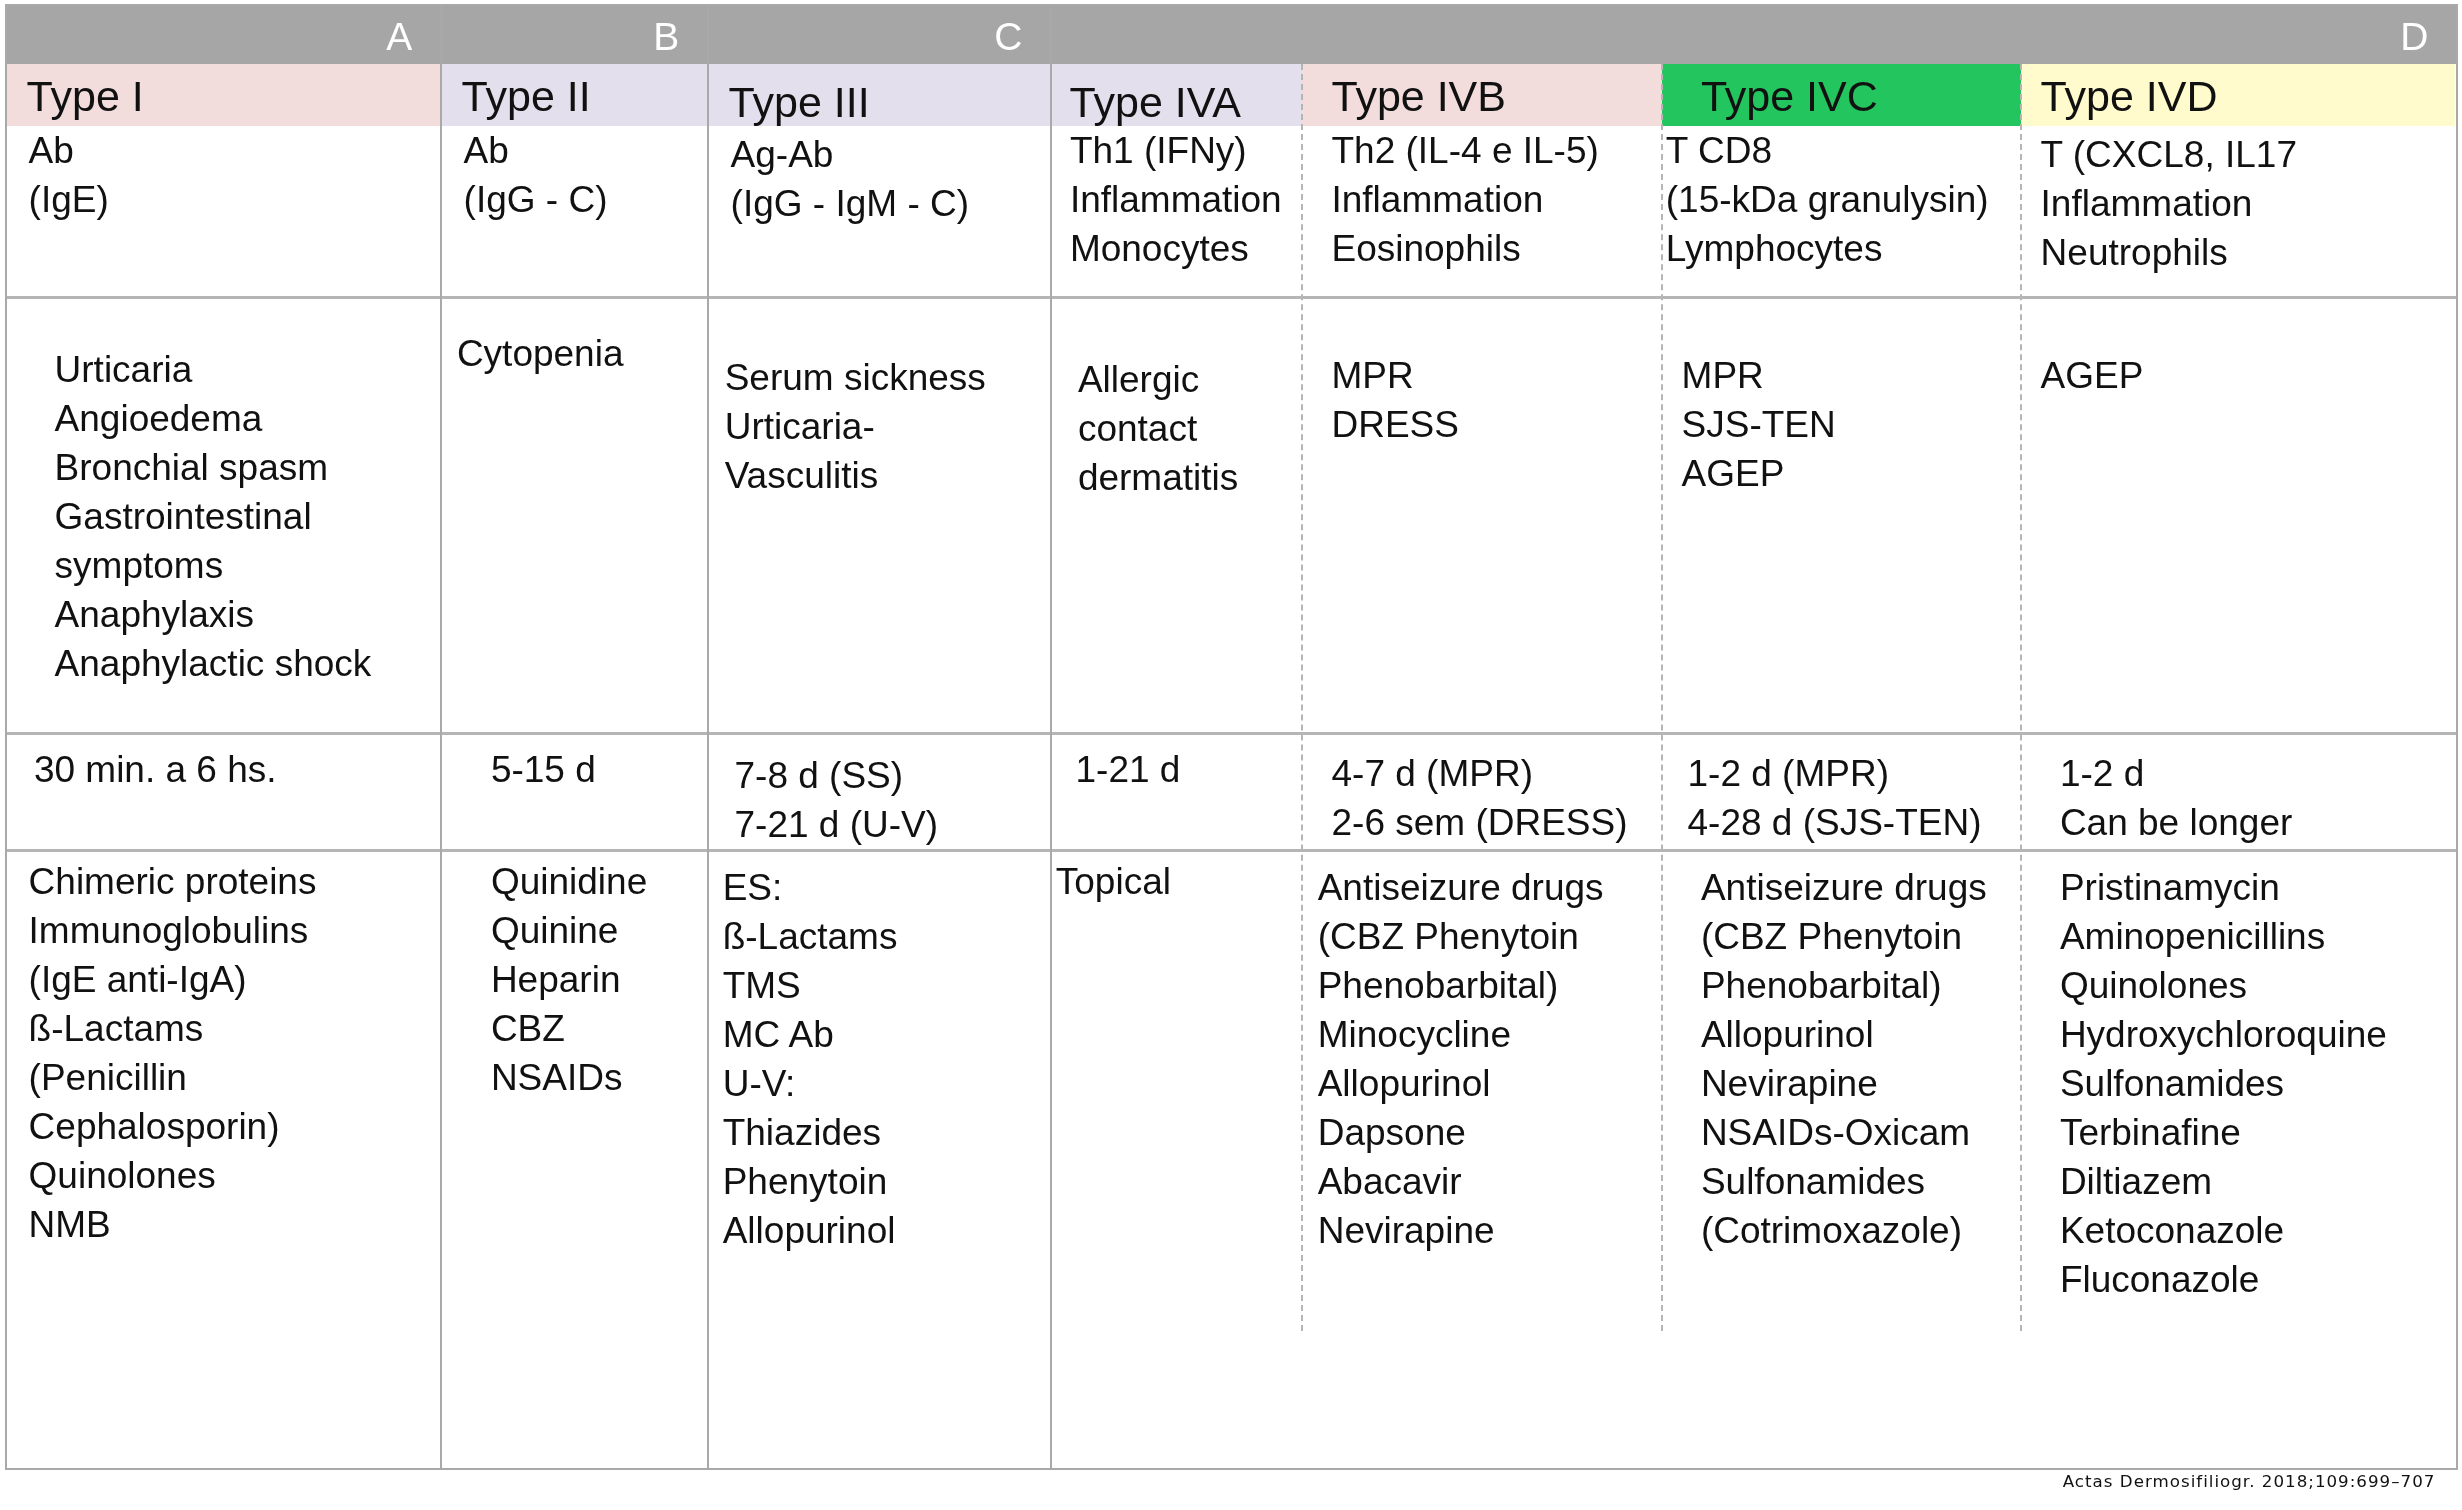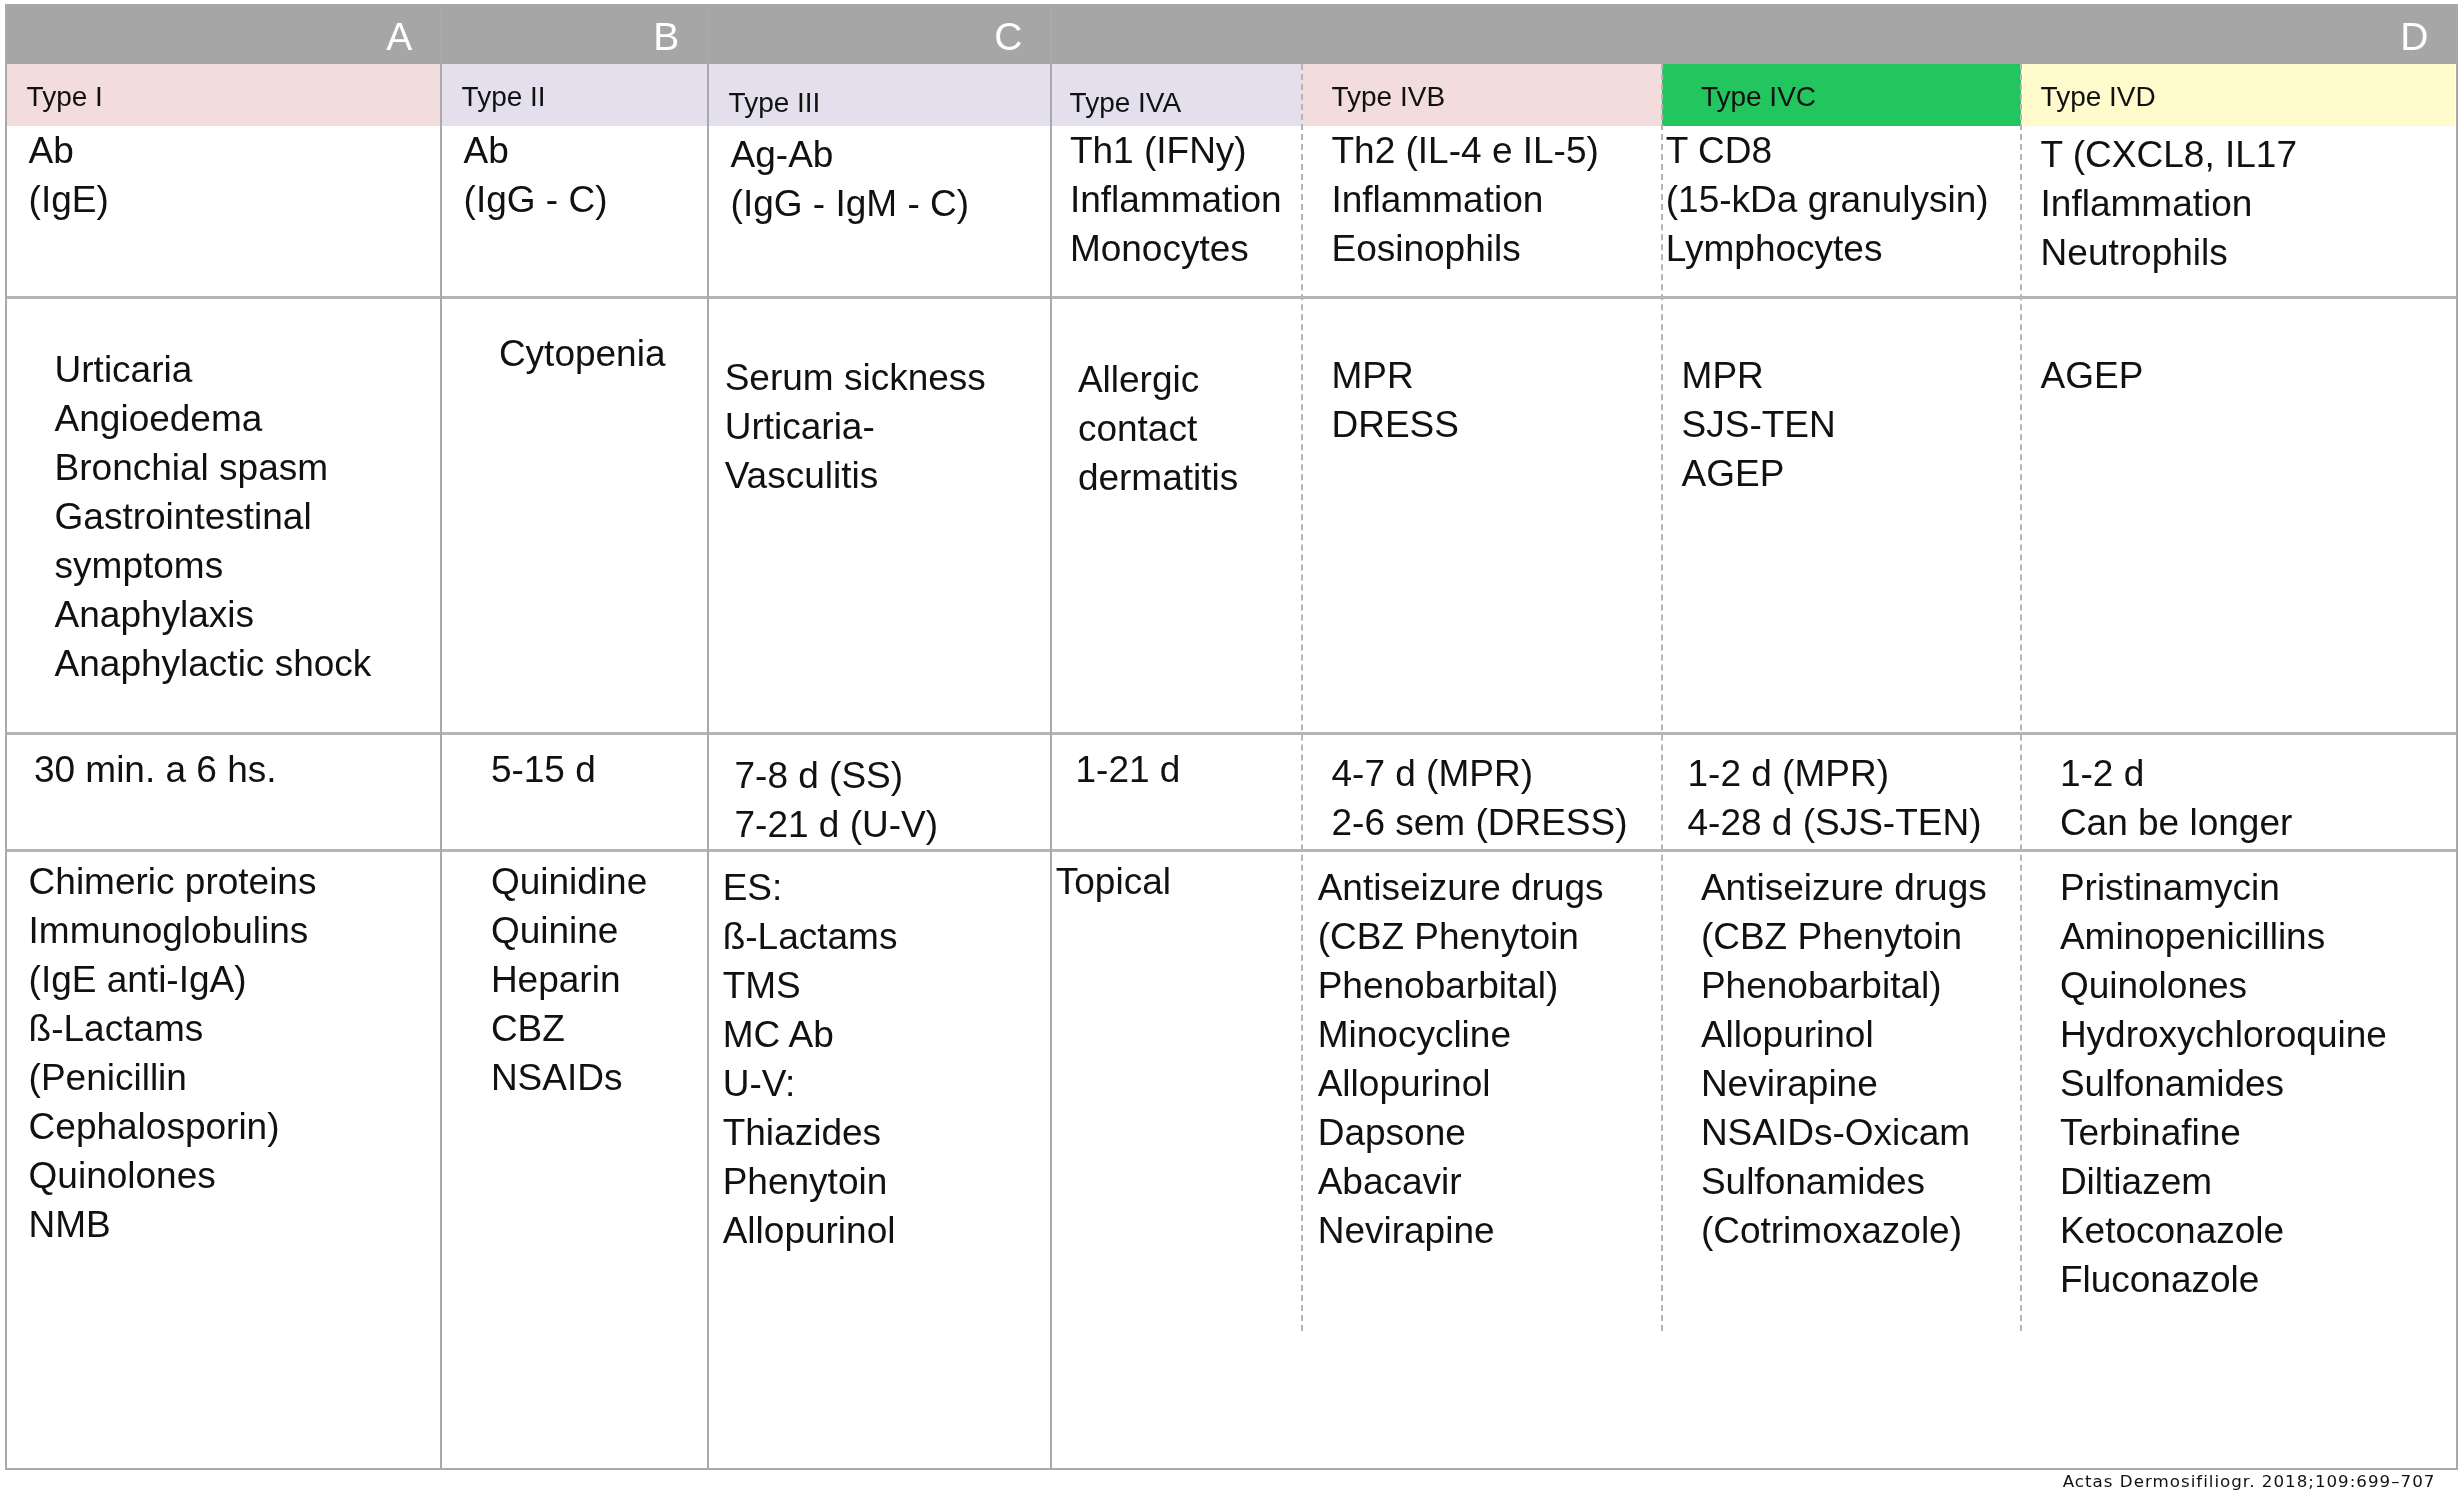--- a/index.html
+++ b/index.html
@@ -4,21 +4,21 @@
 <style>
   html, body { margin:0; padding:0; background:#ffffff; }
   body { width:2463px; height:1510px; position:relative; overflow:hidden;
          font-family:"Liberation Sans", sans-serif; color:#111; }
   .tbl { position:absolute; left:4.9px; top:3.9px; width:2453px; height:1466px;
          border:2px solid #a9a9a9; box-sizing:border-box; }
   .hdr { position:absolute; top:0; height:58px; background:#a6a6a6;
          color:#fff; font-size:39px; text-align:right; box-sizing:border-box;
          padding-right:27.6px; line-height:61px; border-right:2px solid #d0d0d0; }
   .hdr:last-child { border-right:none; }
-  .type { position:absolute; top:58px; height:62px; font-size:28px; line-height:65px;
+  .type { position:absolute; top:58px; height:62px; font-size:43px; line-height:65px;
           box-sizing:border-box; padding-left:19.7px; }
   .cell { position:absolute; font-size:37px; line-height:49px; box-sizing:border-box;
           white-space:pre; }
   .vline { position:absolute; top:0; width:0; border-left:2px solid #a9a9a9; }
   .vdash { position:absolute; width:0; border-left:2px dashed #b5b5b5; }
   .hline { position:absolute; left:0; right:0; height:0; border-top:3px solid #b5b5b5; }
   .footer { position:absolute; right:27.6px; top:1471px; font-family:"DejaVu Sans", sans-serif;
             font-size:16.7px; letter-spacing:1px; color:#111; }
   .line { display:block; }
 </style>
@@ -51,21 +51,21 @@
   <div class="vdash" style="left:1294px;top:58px;height:1267px;"></div>
   <div class="vdash" style="left:1654px;top:58px;height:1267px;"></div>
   <div class="vdash" style="left:2013px;top:58px;height:1267px;"></div>
 
   <div id="cells">
       <div class="cell" style="left: 0px; width: 435px; top: 120px; padding-left: 21.7px;"><span class="line">Ab</span><span class="line">(IgE)</span></div>
       <div class="cell" style="left: 0px; width: 435px; top: 339px; padding-left: 21.7px; margin-left: 26px;"><span class="line">Urticaria</span><span class="line">Angioedema</span><span class="line">Bronchial spasm</span><span class="line">Gastrointestinal</span><span class="line">symptoms</span><span class="line">Anaphylaxis</span><span class="line">Anaphylactic shock</span></div>
       <div class="cell" style="left: 0px; width: 435px; top: 739px; padding-left: 27px;"><span class="line">30 min. a 6 hs.</span></div>
       <div class="cell" style="left: 0px; width: 435px; top: 851px; padding-left: 21.7px;"><span class="line">Chimeric proteins</span><span class="line">Immunoglobulins</span><span class="line">(IgE anti-IgA)</span><span class="line">ß-Lactams</span><span class="line">(Penicillin</span><span class="line">Cephalosporin)</span><span class="line">Quinolones</span><span class="line">NMB</span></div>
       <div class="cell" style="left: 435px; width: 267px; top: 120px; padding-left: 21.7px;"><span class="line">Ab</span><span class="line">(IgG - C)</span></div>
-      <div class="cell" style="left: 435px; width: 267px; top: 323px; padding-left: 15px; margin-left: 42px;"><span class="line">Cytopenia</span></div>
+      <div class="cell" style="left: 435px; width: 267px; top: 323px; padding-left: 15px;"><span class="line">Cytopenia</span></div>
       <div class="cell" style="left: 435px; width: 267px; top: 739px; padding-left: 49px;"><span class="line">5-15 d</span></div>
       <div class="cell" style="left: 435px; width: 267px; top: 851px; padding-left: 49px;"><span class="line">Quinidine</span><span class="line">Quinine</span><span class="line">Heparin</span><span class="line">CBZ</span><span class="line">NSAIDs</span></div>
       <div class="cell" style="left: 702px; width: 343px; top: 124px; padding-left: 21.7px;"><span class="line">Ag-Ab</span><span class="line">(IgG - IgM - C)</span></div>
       <div class="cell" style="left: 702px; width: 343px; top: 347px; padding-left: 15.8px;"><span class="line">Serum sickness</span><span class="line">Urticaria-</span><span class="line">Vasculitis</span></div>
       <div class="cell" style="left: 702px; width: 343px; top: 745px; padding-left: 25.6px;"><span class="line">7-8 d (SS)</span><span class="line">7-21 d (U-V)</span></div>
       <div class="cell" style="left: 702px; width: 343px; top: 857px; padding-left: 13.8px;"><span class="line">ES:</span><span class="line">ß-Lactams</span><span class="line">TMS</span><span class="line">MC Ab</span><span class="line">U-V:</span><span class="line">Thiazides</span><span class="line">Phenytoin</span><span class="line">Allopurinol</span></div>
       <div class="cell" style="left: 1045px; width: 250px; top: 120px; padding-left: 18px;"><span class="line">Th1 (IFNy)</span><span class="line">Inflammation</span><span class="line">Monocytes</span></div>
       <div class="cell" style="left: 1045px; width: 250px; top: 349px; padding-left: 26px;"><span class="line">Allergic</span><span class="line">contact</span><span class="line">dermatitis</span></div>
       <div class="cell" style="left: 1045px; width: 250px; top: 739px; padding-left: 23.6px;"><span class="line">1-21 d</span></div>
       <div class="cell" style="left: 1045px; width: 250px; top: 851px; padding-left: 3.9px;"><span class="line">Topical</span></div>

